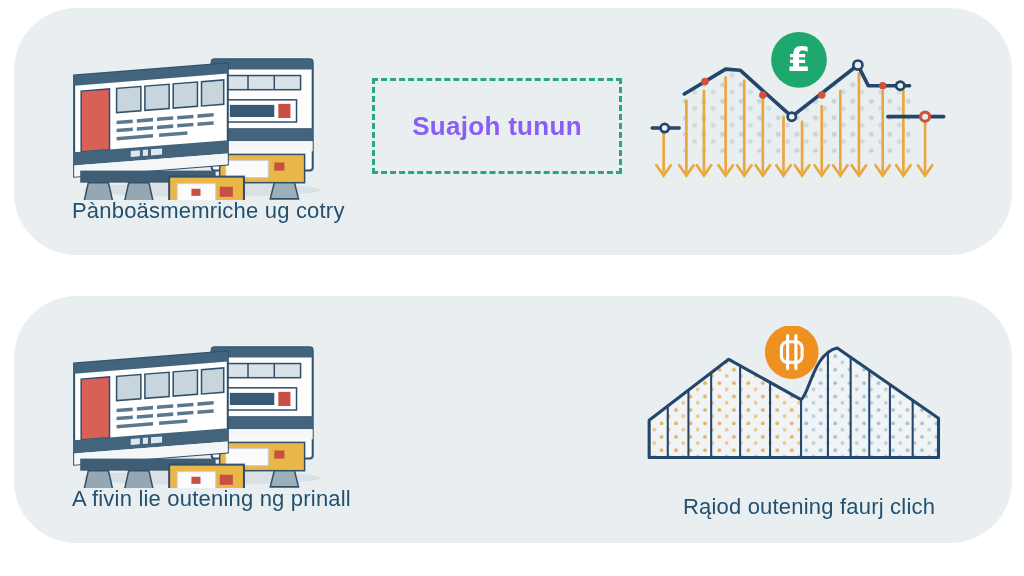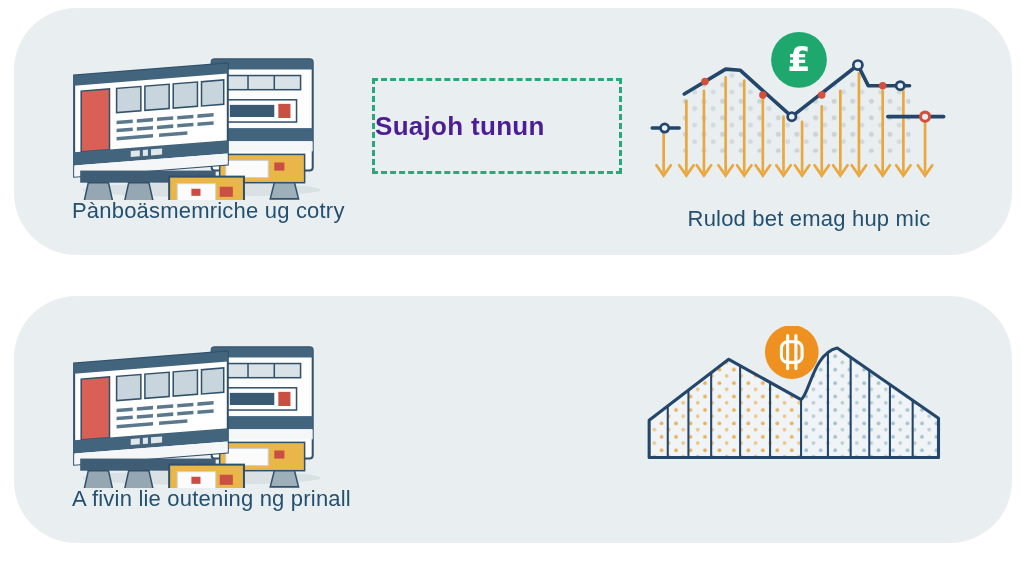--- a/index.html
+++ b/index.html
@@ -14,22 +14,22 @@
   .caption-left{
     position:absolute;left:58px;top:190px;width:320px;
     color:#24506f;font-size:22px;letter-spacing:.2px;
   }
   .caption-right{
     position:absolute;left:620px;top:198px;width:350px;text-align:center;
     color:#24506f;font-size:22px;letter-spacing:.2px;
   }
   .dashed-box{
     position:absolute;left:358px;top:70px;width:244px;height:90px;
-    display:flex;align-items:center;
-    color:#4c1d95;font-weight:bold;font-size:26px;letter-spacing:.3px;
+    display:flex;align-items:center;justify-content:center;
+    color:#8b5cf6;font-weight:bold;font-size:26px;letter-spacing:.3px;
   }
   .dashed-box.green{border:3px dashed #2aa87a;}
   .dashed-box.navy{border:3px dashed #2b4a6c;}
   .chart{position:absolute;left:630px;width:310px;}
   .chart.line-chart{top:22px;height:162px;}
   .chart.area-chart{top:30px;height:140px;}
   svg{display:block;}
 </style>
 </head>
 <body>
@@ -157,21 +157,20 @@
       <circle cx="231" cy="53" r="3.6" fill="#d4503a"></circle>
       <circle cx="248" cy="53" r="4" fill="#e9eff1" stroke="#24466b" stroke-width="2.6"></circle>
       <circle cx="272" cy="83" r="4.4" fill="#e9eff1" stroke="#d4503a" stroke-width="3"></circle>
     </g>
     <g>
       <circle cx="150" cy="28" r="27" fill="#1fa86e"></circle>
       <text x="150" y="39" text-anchor="middle" font-family="DejaVu Sans, sans-serif" font-size="32" font-weight="bold" fill="#ffffff">₤</text>
     </g>
   </svg>
 
-  <div class="caption-right">Rulod bet emag hup mic</div>
 </div>
 
 <div class="card bottom">
 
   <svg class="machine" viewBox="0 0 275 160" aria-hidden="true">
     <use href="#pressGroup"></use>
     <ellipse cx="138" cy="151" rx="118" ry="7" fill="#ccd6da" opacity="0.55"></ellipse>
     <g transform="translate(148,22)">
       <rect x="0" y="0" width="100" height="110" rx="3" fill="#fdfdfd" stroke="#31506a" stroke-width="2"></rect>
       <rect x="0" y="0" width="100" height="10" fill="#42647d"></rect>
@@ -267,13 +266,14 @@
     <g>
       <circle cx="143" cy="25" r="26" fill="#ef9121"></circle>
       <g stroke="#ffffff" stroke-width="3" fill="none" stroke-linecap="round">
         <rect x="133" y="15" width="20" height="20" rx="6"></rect>
         <line x1="139" y1="9" x2="139" y2="41"></line>
         <line x1="147" y1="9" x2="147" y2="41"></line>
       </g>
     </g>
   </svg>
 
+  <div class="caption-right">Rąiod outening faurj clich</div>
 </div>
 
 </body></html>

